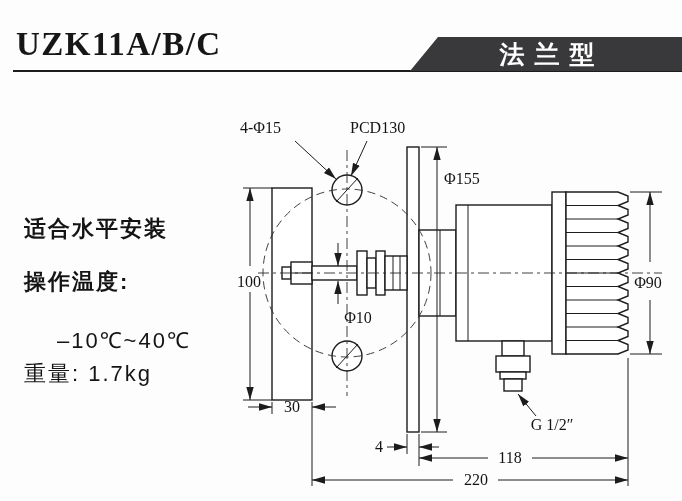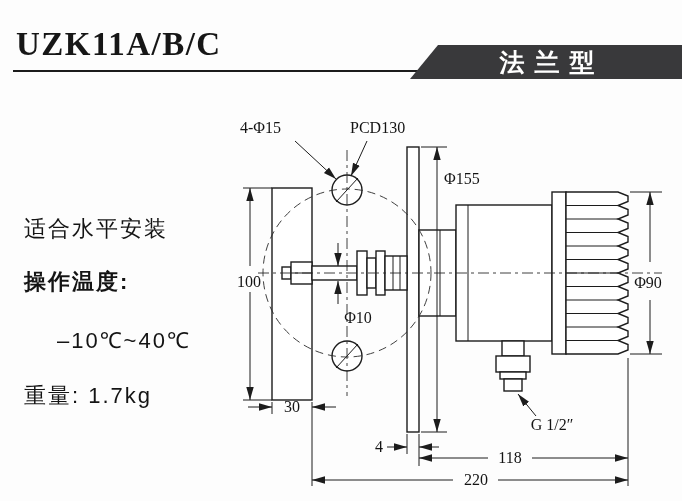--- a/index.html
+++ b/index.html
@@ -3,27 +3,27 @@
 <meta charset="utf-8">
 <style>
   html,body{margin:0;padding:0;}
   body{width:682px;height:501px;background:#fdfdfd;position:relative;overflow:hidden;
        font-family:"Liberation Sans",sans-serif;color:#141414;}
   .title{position:absolute;left:16px;top:26px;font-family:"Liberation Serif",serif;
          font-weight:bold;font-size:33px;letter-spacing:1.5px;color:#161616;}
   .rule{position:absolute;left:13px;top:70px;width:669px;height:2px;background:#1c1c1c;}
   .badge{position:absolute;left:410px;top:37px;width:272px;height:34px;background:#39393b;
          clip-path:polygon(28px 0,100% 0,100% 100%,0 100%);
-         display:flex;align-items:center;justify-content:center;margin-top:8px;}
+         display:flex;align-items:center;justify-content:center;}
   .badge span{color:#ffffff;font-size:25px;font-weight:bold;letter-spacing:10px;padding-left:12px;}
   .note{position:absolute;font-size:22px;letter-spacing:2px;color:#141414;white-space:nowrap;}
-  #n1{left:24px;top:214px;}
+  #n1{left:24px;top:214px;font-weight:bold;}
   #n2{left:24px;top:267px;font-weight:bold;}
   #n3{left:57px;top:324px;}
-  #n4{left:24px;top:381px;}
+  #n4{left:24px;top:359px;}
   svg{position:absolute;left:0;top:0;}
   svg text{font-family:"Liberation Serif",serif;font-size:16px;fill:#141414;}
   .solid{fill:#ffffff;stroke:#1c1c1c;stroke-width:1.4;}
   .thin{fill:none;stroke:#1c1c1c;stroke-width:1;}
   .dash{fill:none;stroke:#2a2a2a;stroke-width:0.9;stroke-dasharray:11 4 3 4;}
   .dashc{fill:none;stroke:#2a2a2a;stroke-width:0.9;stroke-dasharray:8 5;}
 </style>
 </head>
 <body>
 

